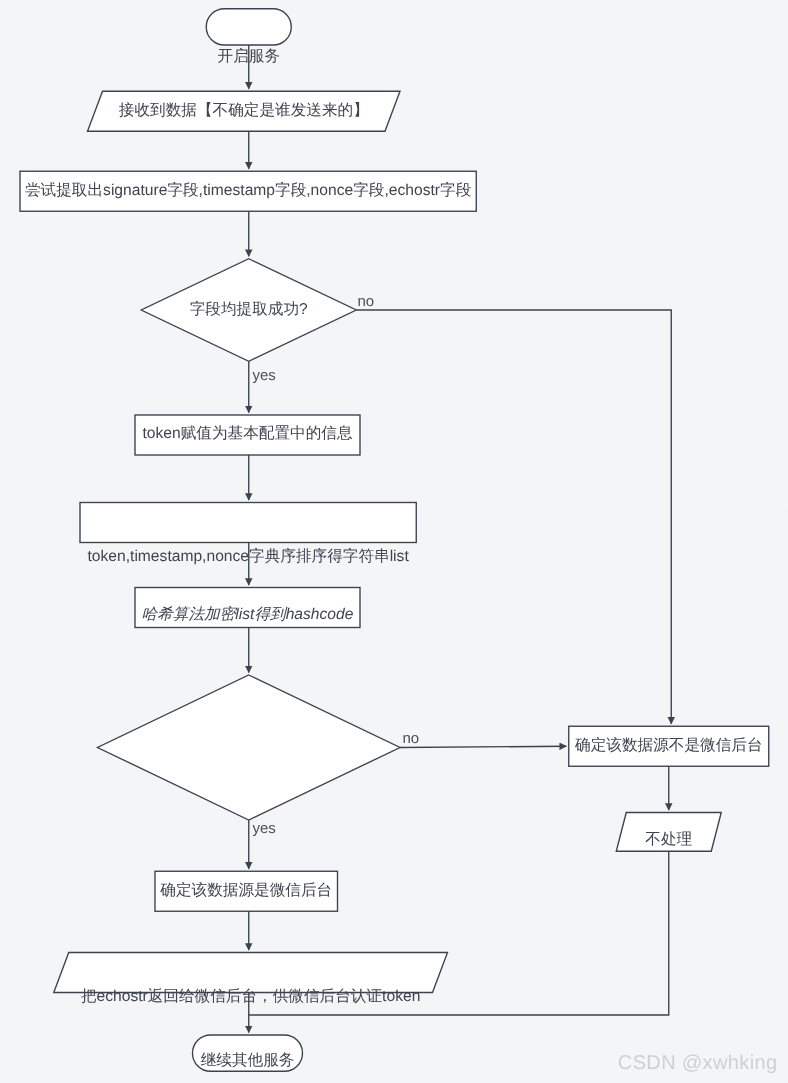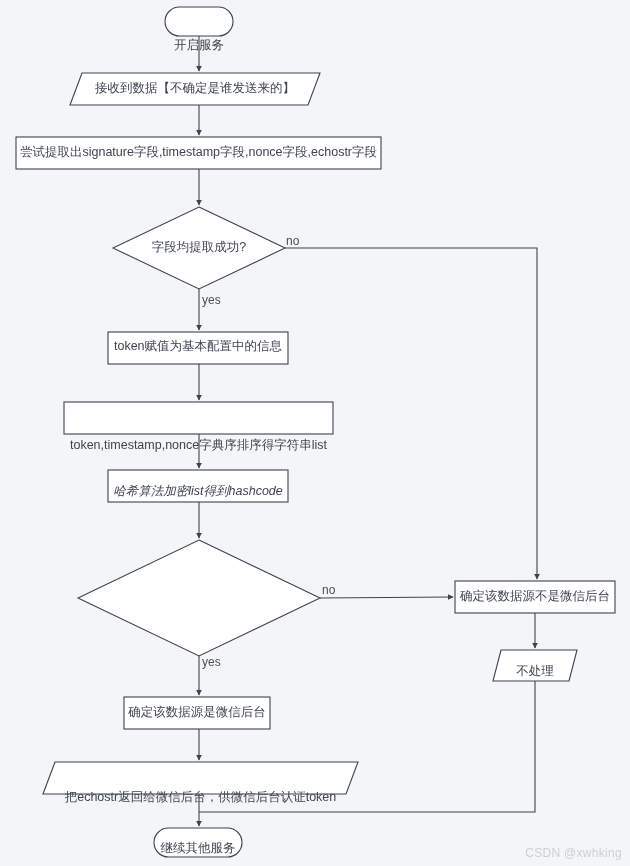--- a/index.html
+++ b/index.html
@@ -38,21 +38,21 @@
     color: #4a4f5b;
     font-size: 12px;
     white-space: nowrap;
     pointer-events: none;
   }
   .watermark {
     position: absolute;
     right: 8px;
     bottom: 6px;
     color: #cdd0d4;
-    font-size: 12px;
+    font-size: 16px;
     letter-spacing: 0.3px;
     white-space: nowrap;
   }
 </style>
 </head>
 <body>
 
 <div id="canvas">
 
   <svg id="flow-svg" viewBox="0 0 630 866" xmlns="http://www.w3.org/2000/svg">

